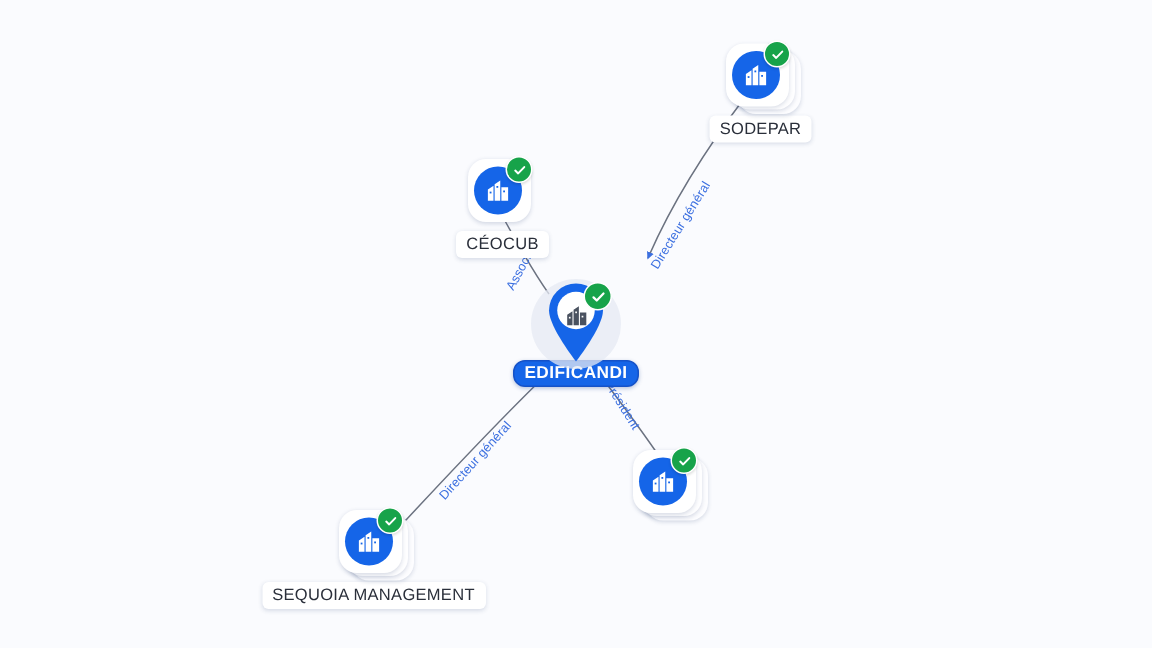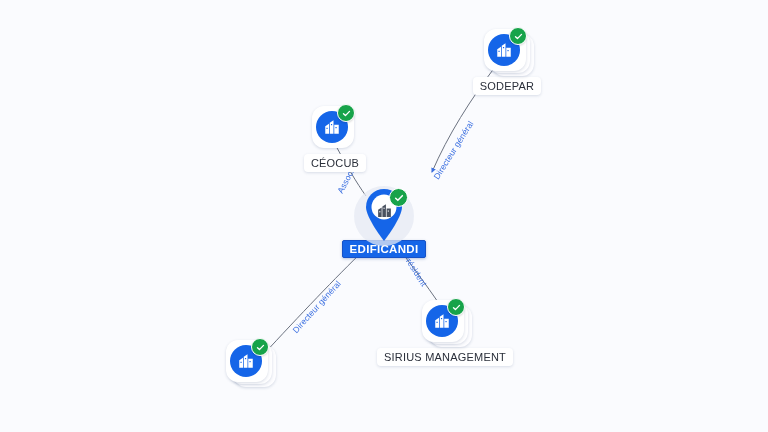--- a/index.html
+++ b/index.html
@@ -64,21 +64,21 @@
   .pin-check{
     position:absolute;left:29px;top:0px;
     width:17px;height:17px;border-radius:50%;
     background:#17a34a;border:1.5px solid #ffffff;
     display:flex;align-items:center;justify-content:center;
   }
   .center-label{
     margin-top:-4px;
     background:#1565e8;color:#ffffff;border:1.5px solid #1552c8;
     font-size:11.5px;font-weight:700;letter-spacing:.3px;white-space:nowrap;
-    padding:2px 7px;border-radius:2px;
+    padding:2px 7px;border-radius:8px;
     box-shadow:0 1px 3px rgba(20,60,140,.3);
   }
 
   
   .edge-label{
     position:absolute;color:#3b6fe0;font-size:8.5px;letter-spacing:.1px;
     white-space:nowrap;transform-origin:0 50%;
   }
 </style>
 </head>
@@ -188,21 +188,20 @@
           <rect x="10.6" y="8" width="1.6" height="1.6" fill="#1565e8"></rect>
           <rect x="16.6" y="12" width="1.6" height="1.6" fill="#1565e8"></rect>
         </svg>
       </div>
       <div class="check-badge">
         <svg width="9" height="9" viewBox="0 0 12 12">
           <path d="M2 6.3 L4.6 8.8 L10 3.2" fill="none" stroke="#ffffff" stroke-width="1.8" stroke-linecap="round" stroke-linejoin="round"></path>
         </svg>
       </div>
     </div>
-    <div class="node-label">SIRIUS MANAGEMENT</div>
   </div>
 
   <div class="node" style="left:226px;top:340px;width:46px;">
     <div class="card-stack">
       <div class="card c3"></div>
       <div class="card c2"></div>
       <div class="card c1"></div>
       <div class="icon-circle">
         <svg width="18" height="18" viewBox="0 0 24 24" fill="#ffffff">
           <path d="M3 21V11l5-3.2V21H3zm6 0V6.4l5-3.4V21H9zm6 0V9h6v12h-6z"></path>
@@ -210,15 +209,16 @@
           <rect x="10.6" y="8" width="1.6" height="1.6" fill="#1565e8"></rect>
           <rect x="16.6" y="12" width="1.6" height="1.6" fill="#1565e8"></rect>
         </svg>
       </div>
       <div class="check-badge">
         <svg width="9" height="9" viewBox="0 0 12 12">
           <path d="M2 6.3 L4.6 8.8 L10 3.2" fill="none" stroke="#ffffff" stroke-width="1.8" stroke-linecap="round" stroke-linejoin="round"></path>
         </svg>
       </div>
     </div>
+    <div class="node-label">SEQUOIA MANAGEMENT</div>
   </div>
 
 </div>
 
 </body></html>

